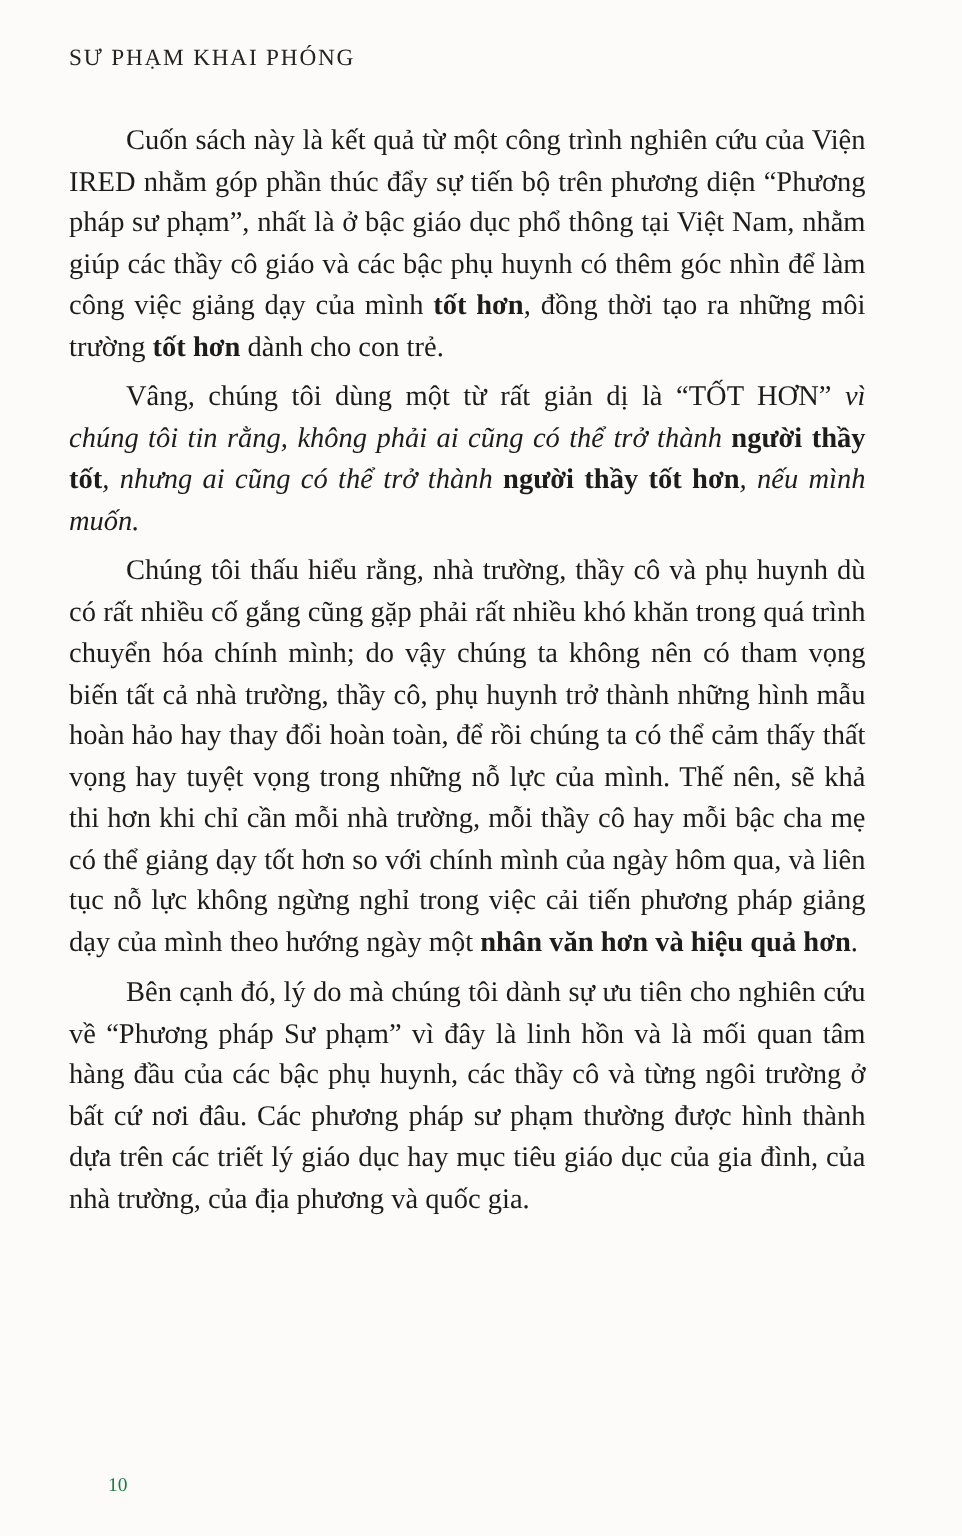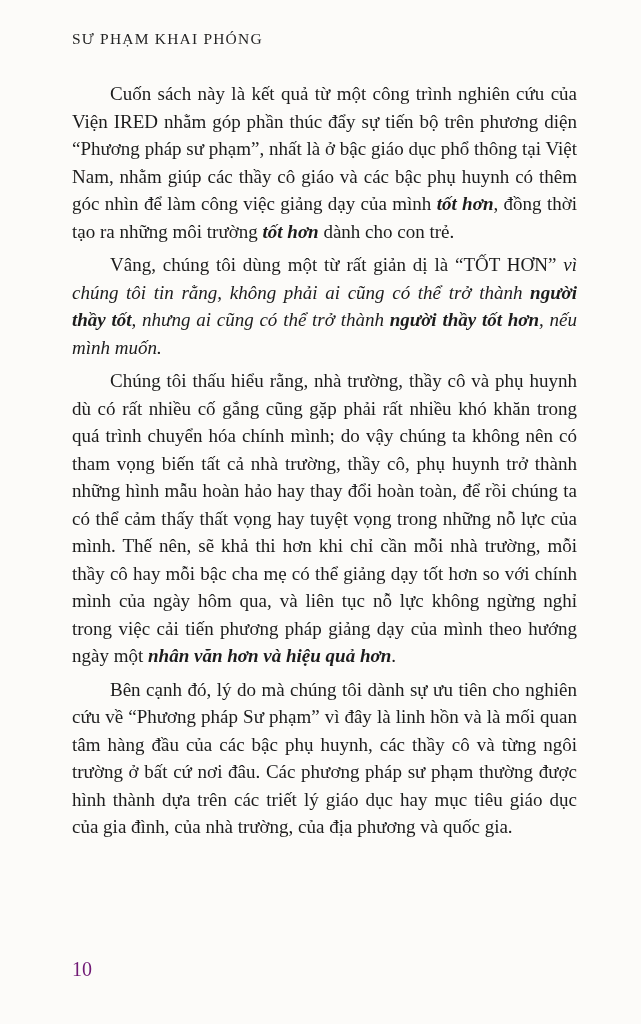--- a/index.html
+++ b/index.html
@@ -8,48 +8,48 @@
     background: #fcfbf9;
   }
   .page {
     position: relative;
     width: 641px;
     height: 1024px;
     box-sizing: border-box;
     background: #fcfbf9;
     color: #1c1c1c;
     font-family: "Liberation Serif", "DejaVu Serif", serif;
-    padding: 30px 64px 0 72px;
+    padding: 30px 64px 0 46px;
     overflow: hidden;
   }
   .running-head {
     font-size: 15.5px;
     letter-spacing: 1.2px;
     color: #242424;
     margin-bottom: 32px;
     font-weight: normal;
   }
   .body-text p {
     margin: 0 0 6px 0;
     font-size: 19px;
     line-height: 27.5px;
     text-align: justify;
     text-indent: 38px;
     color: #1c1c1c;
   }
   .seg-normal { font-weight: normal; font-style: normal; margin-top: 26px; }
   .seg-bold { font-weight: normal; }
   .seg-italic { font-style: italic; }
-  .seg-bold-italic { font-weight: bold; font-style: italic; }
+  .seg-bold-italic { font-weight: bold; }
   .page-number {
     position: absolute;
     left: 72px;
-    bottom: 43px;
-    font-size: 20px;
-    color: #701a75;
+    bottom: 26px;
+    font-size: 13px;
+    color: #15803d;
   }
 </style>
 </head>
 <body>
 
 <div class="page">
   <div class="running-head">SƯ PHẠM KHAI PHÓNG</div>
 
   <div class="body-text">
     <p><span class="seg-normal">Cuốn sách này là kết quả từ một công trình nghiên cứu của Viện IRED nhằm góp phần thúc đẩy sự tiến bộ trên phương diện </span><span class="seg-bold">“Phương pháp sư phạm”</span><span class="seg-normal">, nhất là ở bậc giáo dục phổ thông tại Việt Nam, nhằm giúp các thầy cô giáo và các bậc phụ huynh có thêm góc nhìn để làm công việc giảng dạy của mình </span><span class="seg-bold-italic">tốt hơn</span><span class="seg-normal">, đồng thời tạo ra những môi trường </span><span class="seg-bold-italic">tốt hơn</span><span class="seg-normal"> dành cho con trẻ.</span></p>

